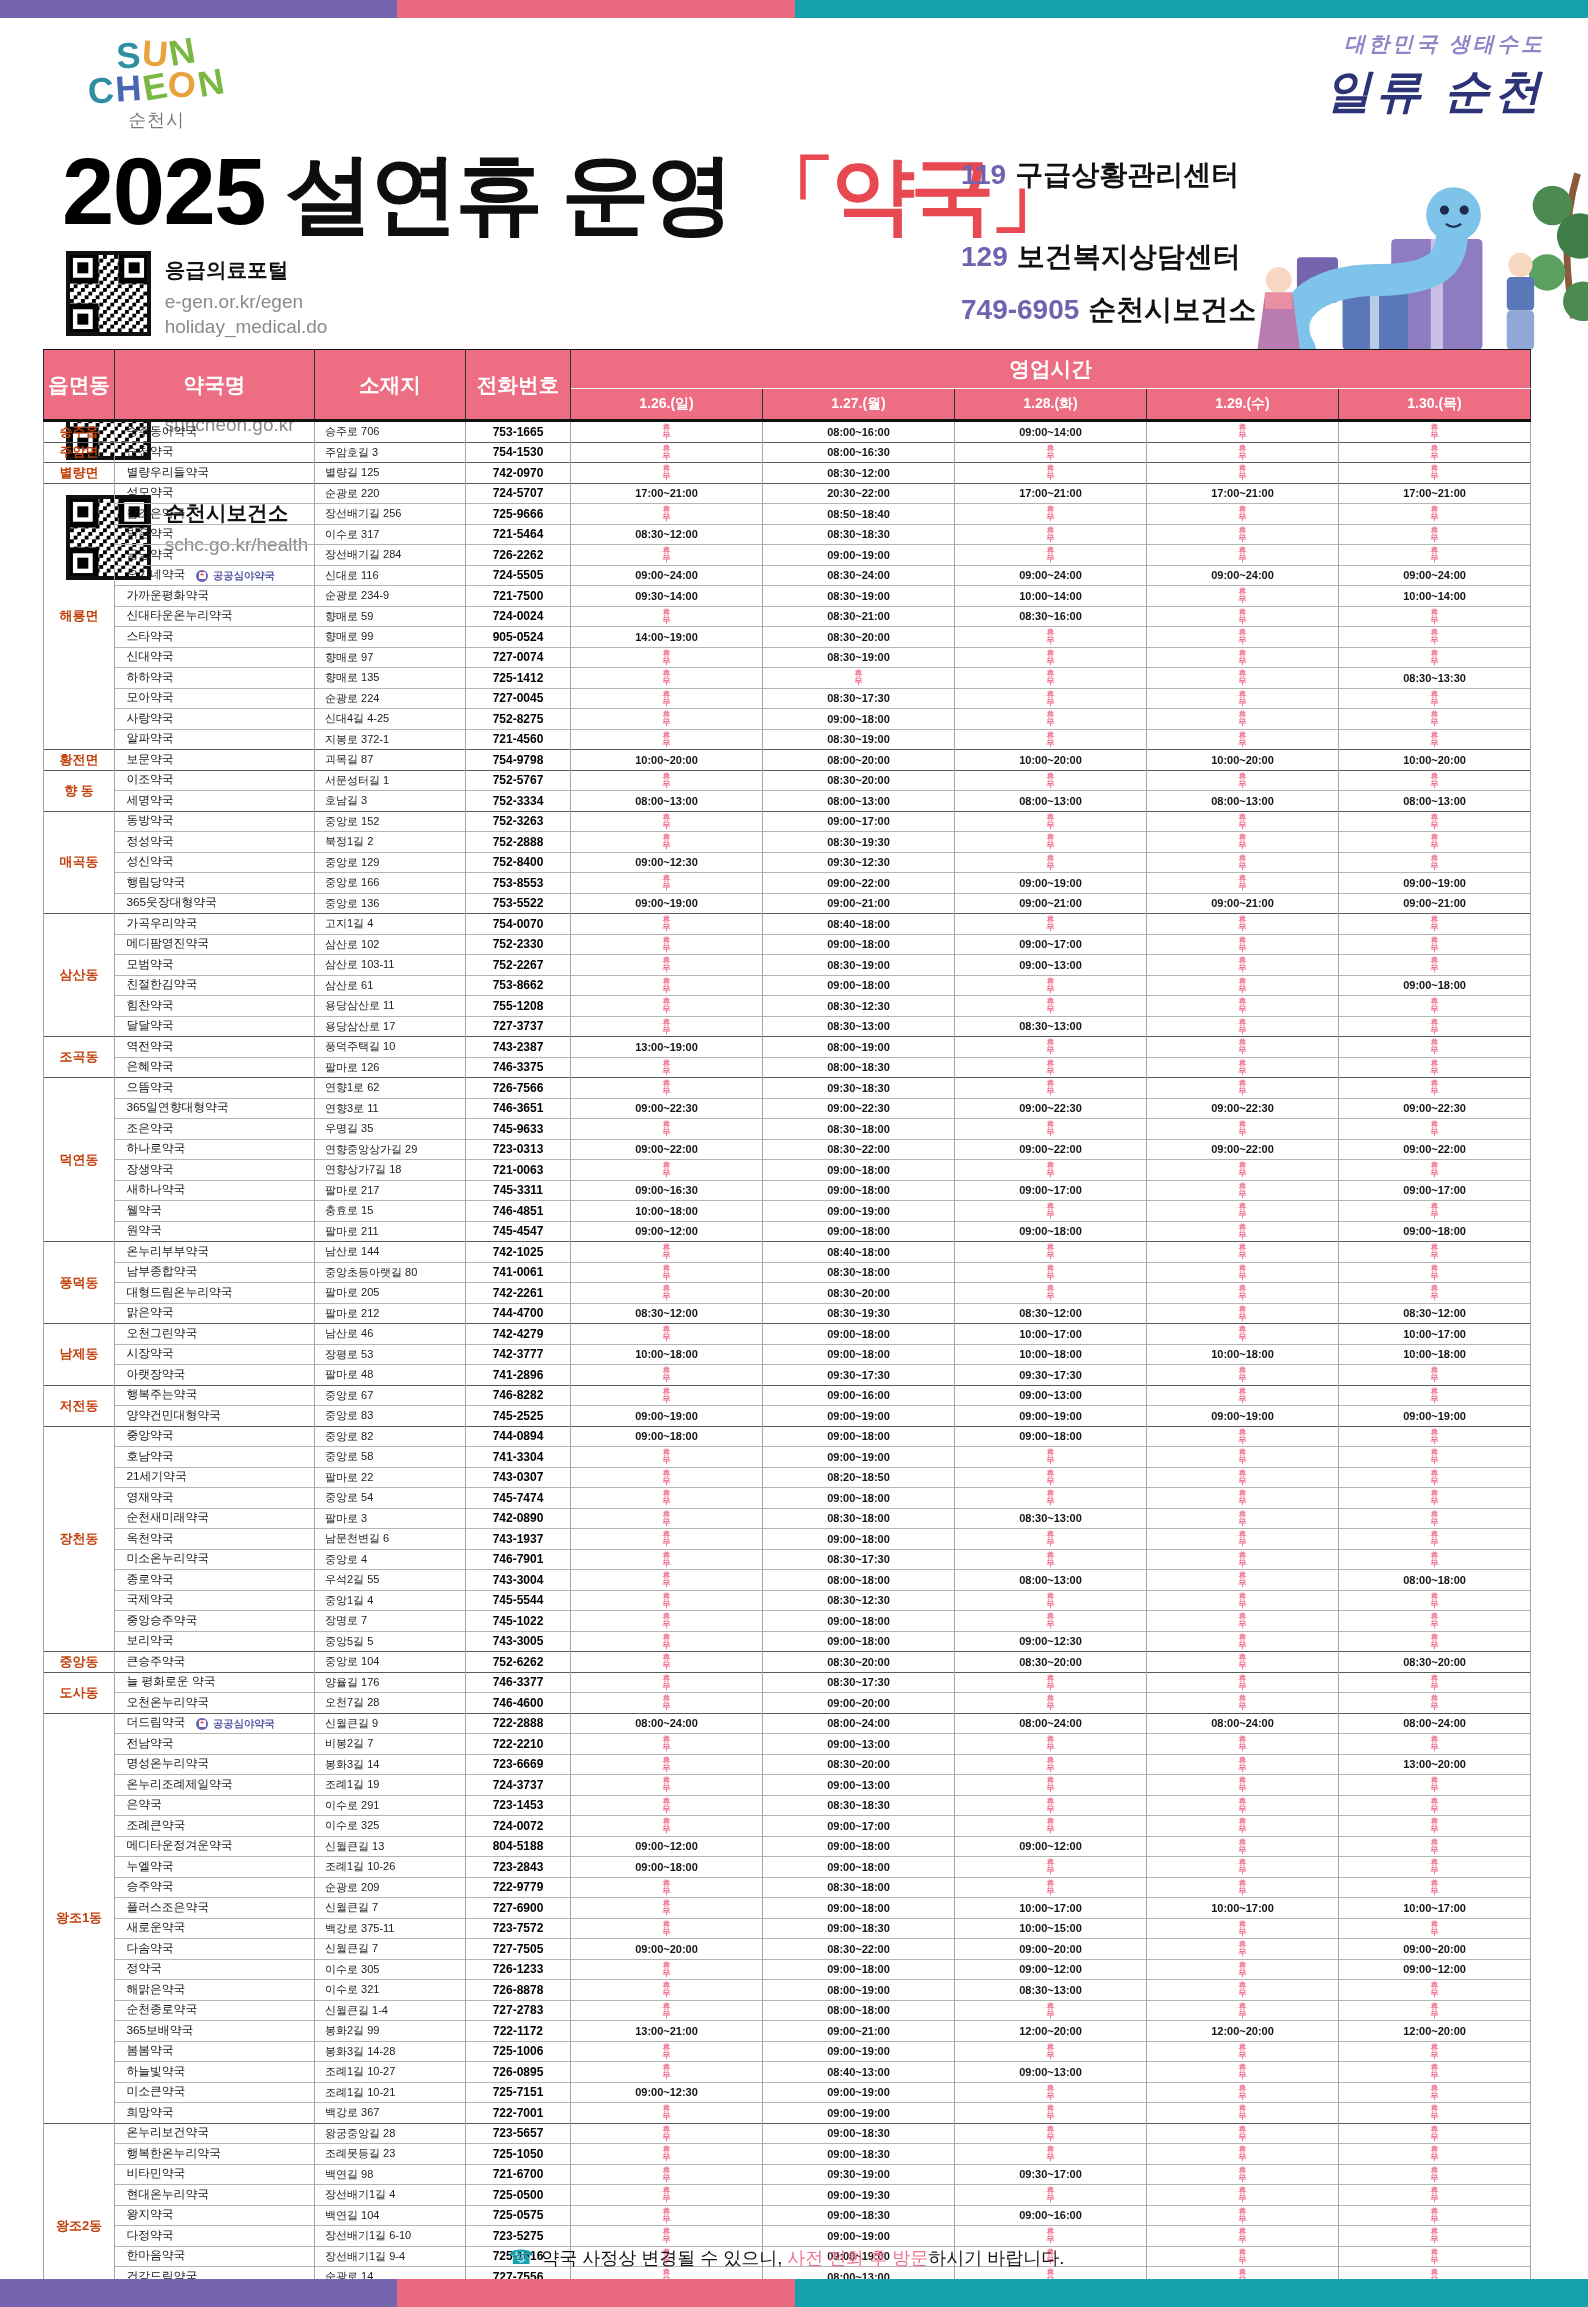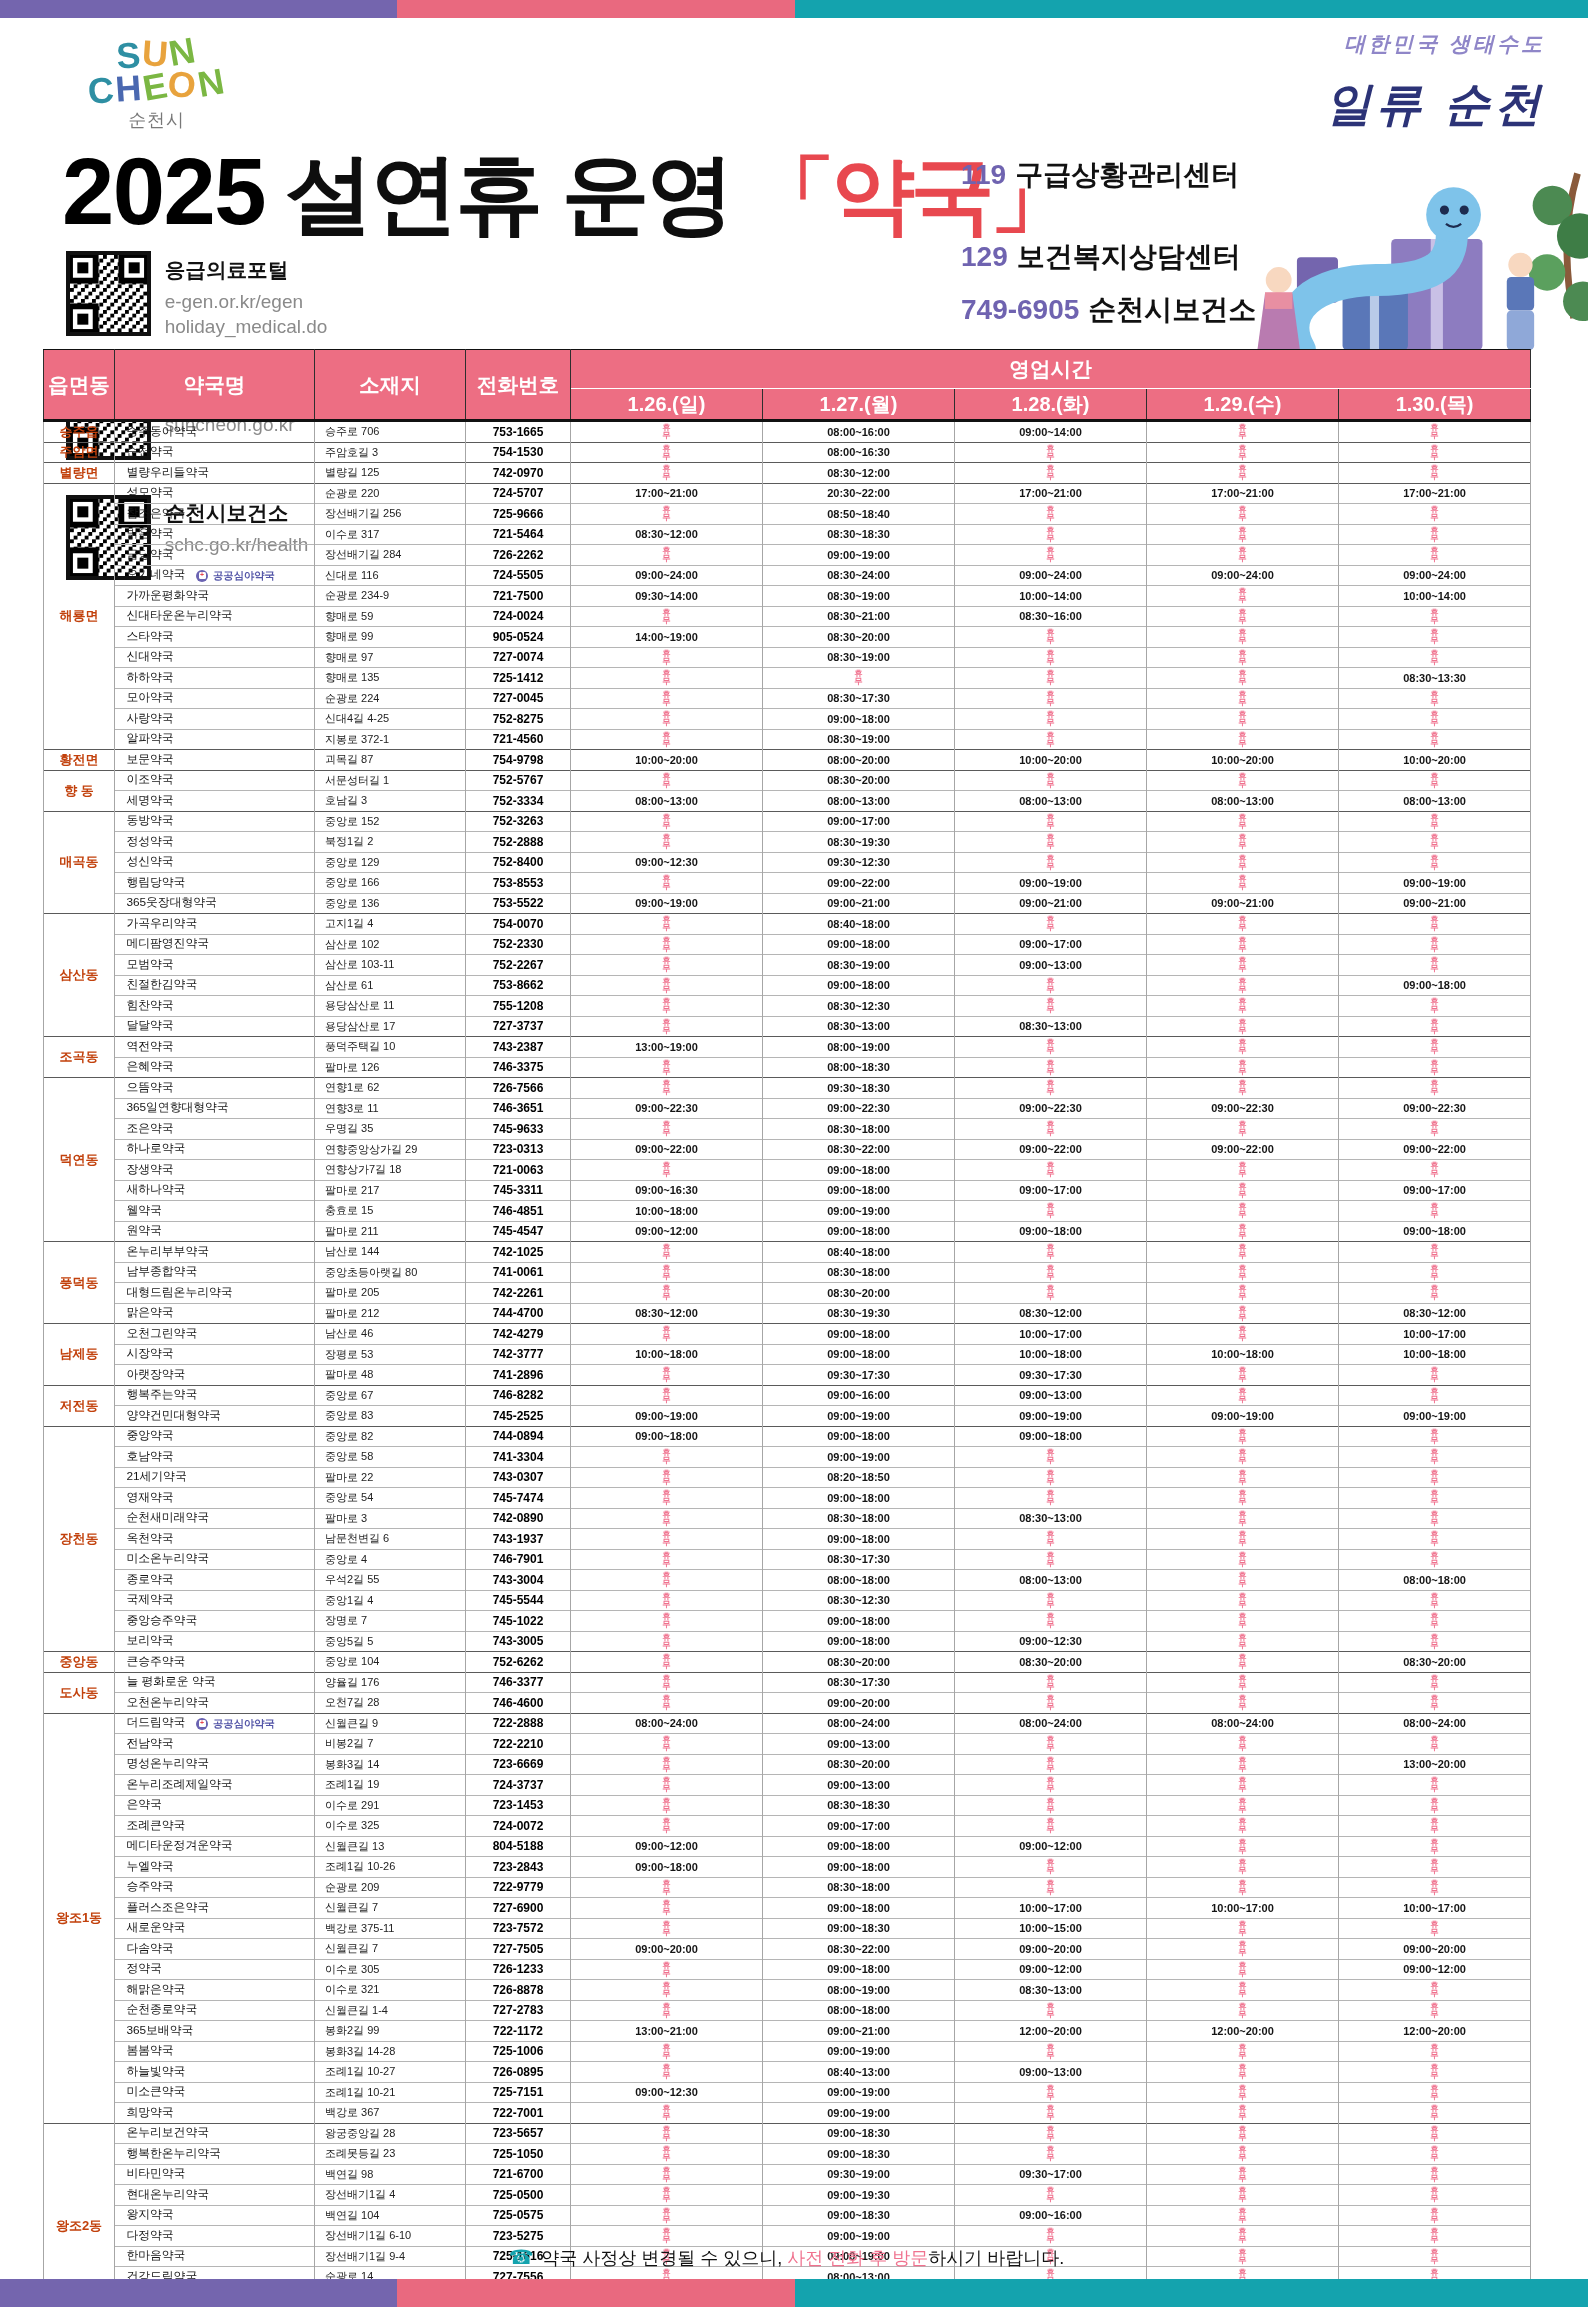--- a/index.html
+++ b/index.html
@@ -17,21 +17,21 @@
   .logo{position:absolute;left:65px;top:37px;width:183px;text-align:center;}
   .logo-line{font-size:36px;font-weight:bold;line-height:.92;letter-spacing:1.5px;transform:rotate(-4deg);}
   .logo-line span{display:inline-block;}
   .lg-c1{color:#2e8fa3;} .lg-c2{color:#e8a33d;transform:rotate(8deg);} .lg-c3{color:#7bb743;transform:rotate(-6deg);}
   .lg-c4{color:#4a68b0;}
   .logo-caption{font-size:18px;color:#787878;margin-top:4.6px;letter-spacing:0.8px;}
 
   
   .slogan{position:absolute;right:44px;top:30px;text-align:right;font-style:italic;}
   .slogan-1{font-size:21px;font-weight:bold;color:#8f86c8;letter-spacing:3px;}
-  .slogan-2{font-size:46px;font-weight:bold;color:#2c3377;letter-spacing:4.6px;margin-top:16px;}
+  .slogan-2{font-size:46px;font-weight:bold;color:#2c3377;letter-spacing:4.6px;margin-top:3px;}
 
   
   .title{position:absolute;left:62px;top:135px;display:flex;align-items:baseline;gap:20px;white-space:nowrap;}
   .title-year{font-size:94px;font-weight:700;color:#000000;letter-spacing:-1.5px;}
   .title-main{font-size:88px;font-weight:800;color:#0e0e0e;letter-spacing:-3px;}
   .title-pharm{font-size:84px;font-weight:800;color:#e8484f;letter-spacing:-4.6px;}
 
   
   .contacts{position:absolute;left:961px;top:156px;font-weight:bold;color:#111;}
   .contact-row{display:flex;gap:44px;font-size:28px;margin-bottom:15px;white-space:nowrap;flex-direction:column;}
@@ -47,21 +47,21 @@
   .qr-url{font-size:19px;color:#8a8a8a;margin-top:5px;line-height:1.35;white-space:pre-line;}
 
   
   .illus{position:absolute;right:0;top:166px;width:426px;height:184px;pointer-events:none;}
 
   
   .tbl-wrap{position:absolute;left:43px;top:349px;width:1487px;}
   table.tbl{border-collapse:collapse;table-layout:fixed;width:1487px;}
   .tbl th{background:#ed6e83;color:#fff;font-weight:bold;border:0.8px solid #2e2e2e;}
   .tbl thead tr.hd1 th{height:36px;font-size:20.6px;border-top:1.5px solid #111;}
-  .tbl thead tr.hd2 th{height:28px;font-size:20px;}
+  .tbl thead tr.hd2 th{height:28px;font-size:14px;}
   .tbl th.hours-span{border-bottom:1.5px solid #fff;}
   .tbl thead th.rs{border-bottom:3px solid #111;}
   .tbl thead tr.hd2 th{border-bottom:3px solid #111;}
   .tbl td{height:19.5px;padding:0;border-left:0.8px solid #a6a6a6;border-right:0.8px solid #a6a6a6;
           border-top:0.8px solid #b5b5b5;overflow:hidden;white-space:nowrap;}
   .tbl tr.group-start td{border-top:1.5px solid #5a5a5a;}
   .tbl tbody tr:last-child td{border-bottom:1.5px solid #5a5a5a;}
   td.region{text-align:center;font-weight:bold;font-size:13px;color:#c2410c;}
   td.pname{font-size:11.8px;color:#161616;padding-left:11.4px;}
   td.addr{font-size:11px;color:#222;padding-left:10px;}

